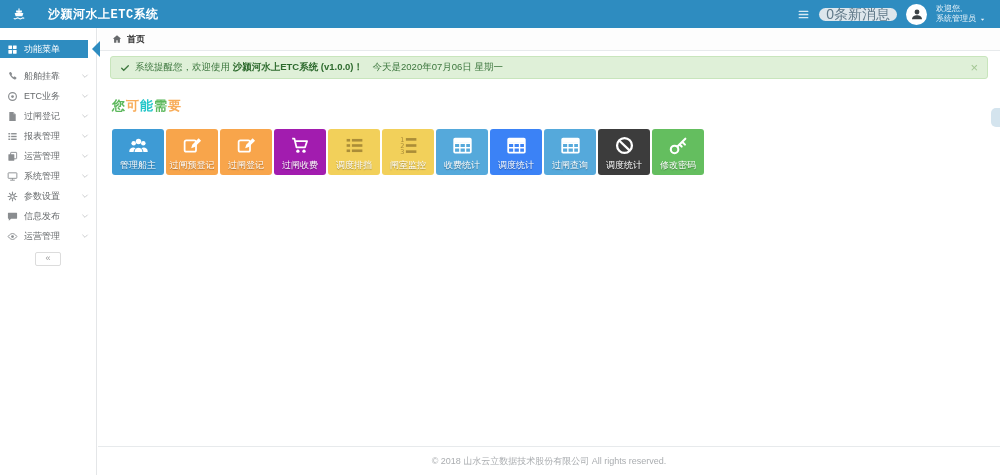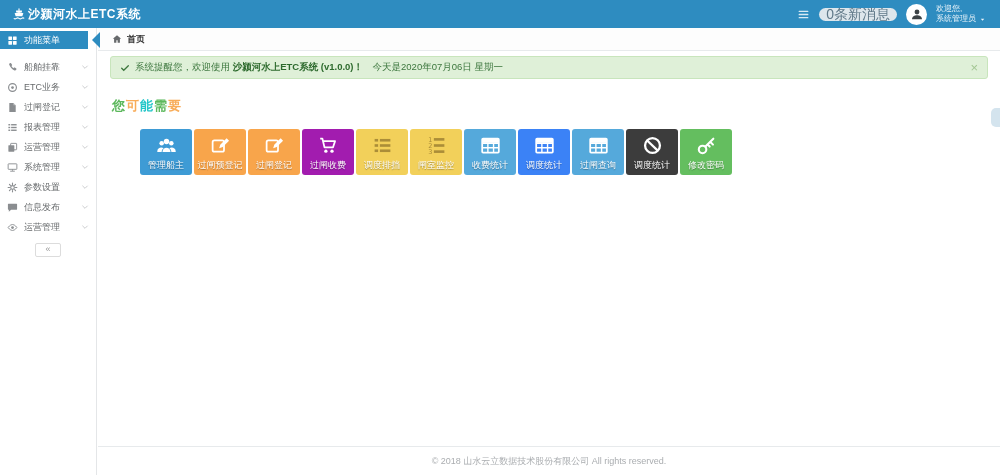--- a/index.html
+++ b/index.html
@@ -3,38 +3,38 @@
 <meta charset="utf-8">
 <style>
   * { margin:0; padding:0; box-sizing:border-box; }
   html,body { width:1000px; height:475px; overflow:hidden; }
   body { font-family:"Liberation Sans","DejaVu Sans",sans-serif; background:#fff; position:relative; }
   .h-icon svg { display:block; width:100%; height:100%; }
 
   
   header { position:absolute; left:0; top:0; width:1000px; height:28px;
            background:#2e8cc0; display:flex; align-items:center; justify-content:space-between; z-index:5; }
-  .brand { display:flex; align-items:center; gap:2px; padding-left:12px; cursor:pointer; }
+  .brand { display:flex; align-items:center; gap:22px; padding-left:12px; cursor:pointer;font-family:Liberation Mono, monospace; }
   .brand-icon { width:14px; height:14px; color:#fff; }
   .brand-title { color:#fff; font-size:12px; font-weight:bold; letter-spacing:.5px; }
   .h-right { display:flex; align-items:center; gap:9px; padding-right:14px; }
   .bars { width:13px; height:13px; color:#d7e9f4; cursor:pointer; }
   .badge { background:#dde6ec; color:#5f7888; font-size:14px; line-height:11px;
            padding:1px 7px; border-radius:8px; cursor:pointer; white-space:nowrap; }
   .avatar { width:21px; height:21px; border-radius:50%; background:#fff; overflow:hidden;
             display:flex; justify-content:center; cursor:pointer; }
   .av-ic { width:14px; height:14px; color:#3c4246; margin-top:3px; }
   .welcome { color:#eaf4fa; font-size:8px; line-height:1.25; cursor:pointer; }
   .w2 { display:flex; align-items:center; gap:3px; }
   .caret { width:7px; height:7px; color:#eaf4fa; }
 
   
   aside { position:absolute; left:0; top:28px; bottom:0; width:97px;
           background:#fff; border-right:1px solid #e4e6e8; z-index:4; }
-  nav { padding-top:3px; }
+  nav { padding-top:12px; }
   .side-item { position:relative; height:20px; display:flex; align-items:center;
                gap:6px; padding:0 7px; font-size:9px; color:#676a6c; cursor:pointer; }
   .s-icon { width:11px; height:11px; color:#8a8d90; flex:0 0 auto; }
   .s-label { white-space:nowrap; }
   .s-chev { width:8px; height:8px; color:#b9bcbe; margin-left:auto; }
   .side-item.active { background:#2e8cc0; color:#fff; height:18px; width:88px; margin-bottom:8px; }
   .side-item.active .s-icon { color:#fff; }
   .side-item.active::after { content:''; position:absolute; left:92px; top:50%; margin-top:-8px;
                border-top:8px solid transparent; border-bottom:8px solid transparent;
                border-right:8px solid #2e8cc0; }
@@ -293,21 +293,21 @@
         </span>
       <span class="a-txt">
         <span>系统提醒您，欢迎使用 </span><b>沙颍河水上ETC系统 (v1.0.0)！</b><span>　今天是2020年07月06日 星期一</span>
       </span>
       <span class="a-close">×</span>
     </div>
 
     <section class="panel">
       <h2 class="sec-title"><span style="color: rgb(92, 184, 92);">您</span><span style="color: rgb(248, 172, 89);">可</span><span style="color: rgb(35, 198, 200);">能</span><span style="color: rgb(92, 184, 92);">需</span><span style="color: rgb(248, 172, 89);">要</span></h2>
       <div class="tiles">
-          <div class="tile" style="background: rgb(62, 155, 213); margin-left: 28px;">
+          <div class="tile" style="background: rgb(62, 155, 213);">
             <div class="h-icon t-icon" style="color:#ffffff">
               <svg viewBox="0 0 24 24">
                 <g fill="currentColor">
                   <circle cx="6.5" cy="9.5" r="2.6"></circle>
                   <circle cx="17.5" cy="9.5" r="2.6"></circle>
                   <circle cx="12" cy="7.5" r="3.1"></circle>
                   <path d="M1.5 18.5c0-2.7 2.3-4.1 4.6-4.1.9 0 1.8.2 2.6.6-1.4 1-2.2 2.4-2.2 3.9v.6H1.5zM17.5 19.5v-.6c0-1.5-.8-2.9-2.2-3.9.8-.4 1.7-.6 2.6-.6 2.3 0 4.6 1.4 4.6 4.1v1zM7.5 19.5v-.6c0-2.9 2.2-4.4 4.5-4.4s4.5 1.5 4.5 4.4v.6z"></path>
                 </g>
               </svg>
             </div>

